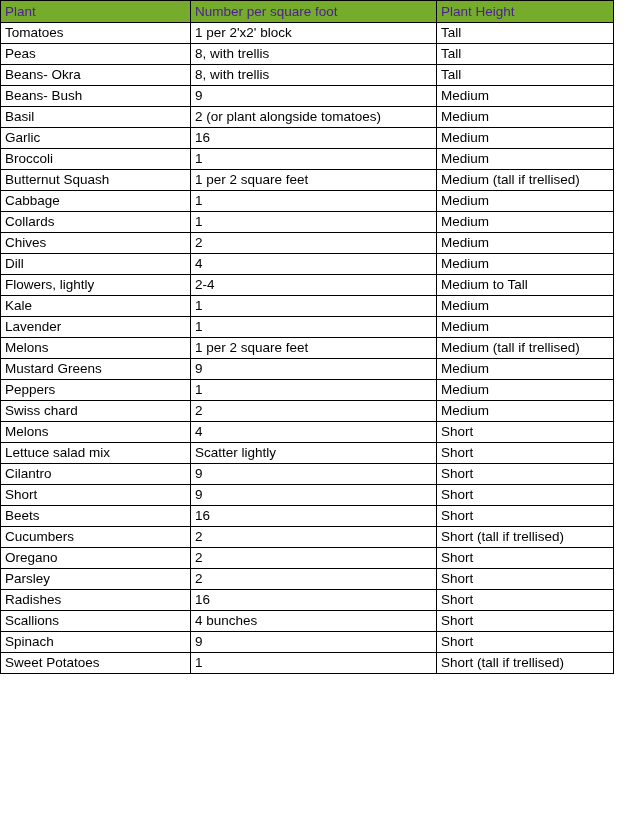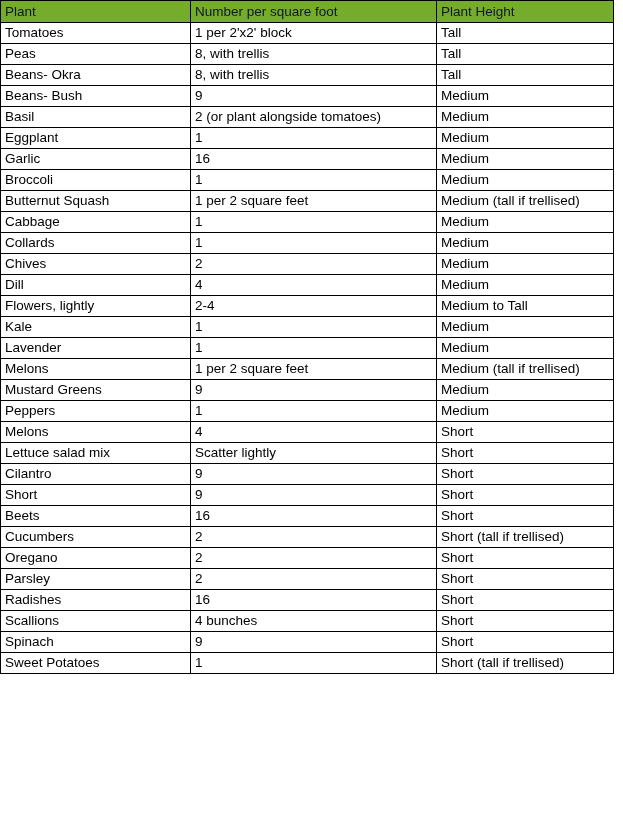--- a/index.html
+++ b/index.html
@@ -32,21 +32,21 @@
     padding: 0px 2px 0px 4px;
     text-align: left;
     vertical-align: middle;
     font-weight: normal;
     color: #000000;
     white-space: nowrap;
     overflow: hidden;
   }
   #plant-spacing-table thead th {
     background-color: #76ac2c;
-    color: #0f172a;
+    color: #4c1d95;
     height: 21px;
     line-height: 21px;
   }
 </style>
 </head>
 <body>
 
 <table id="plant-spacing-table">
   <colgroup>
     <col class="c-plant">
@@ -80,25 +80,20 @@
         <td>Beans- Bush</td>
         <td>9</td>
         <td>Medium</td>
       </tr>
       <tr>
         <td>Basil</td>
         <td>2 (or plant alongside tomatoes)</td>
         <td>Medium</td>
       </tr>
       <tr>
-        <td>Eggplant</td>
-        <td>1</td>
-        <td>Medium</td>
-      </tr>
-      <tr>
         <td>Garlic</td>
         <td>16</td>
         <td>Medium</td>
       </tr>
       <tr>
         <td>Broccoli</td>
         <td>1</td>
         <td>Medium</td>
       </tr>
       <tr>
@@ -147,20 +142,25 @@
         <td>Medium (tall if trellised)</td>
       </tr>
       <tr>
         <td>Mustard Greens</td>
         <td>9</td>
         <td>Medium</td>
       </tr>
       <tr>
         <td>Peppers</td>
         <td>1</td>
+        <td>Medium</td>
+      </tr>
+      <tr>
+        <td>Swiss chard</td>
+        <td>2</td>
         <td>Medium</td>
       </tr>
       <tr>
         <td>Melons</td>
         <td>4</td>
         <td>Short</td>
       </tr>
       <tr>
         <td>Lettuce salad mix</td>
         <td>Scatter lightly</td>

